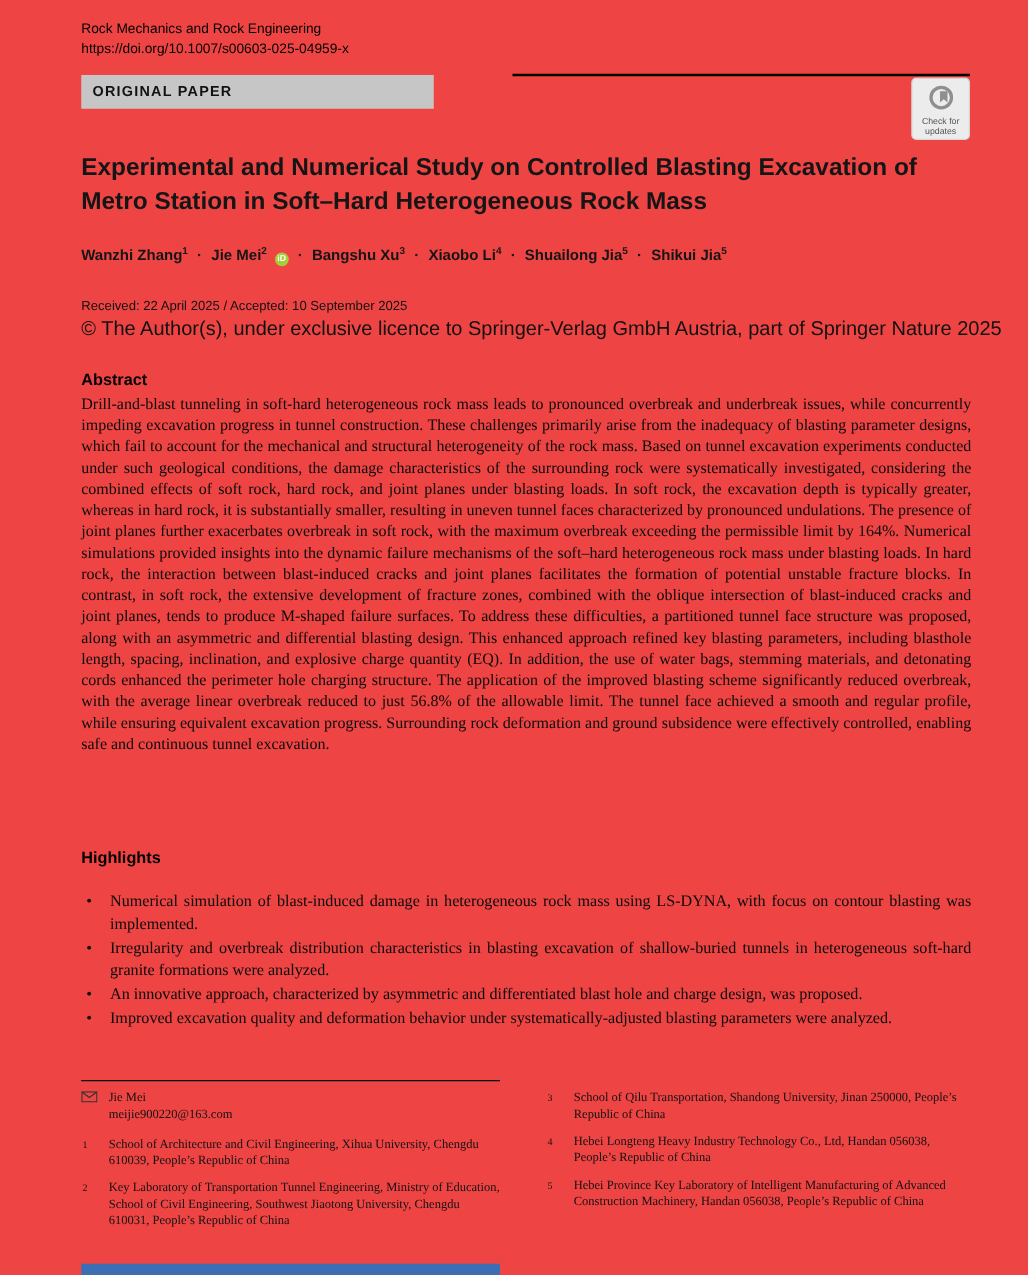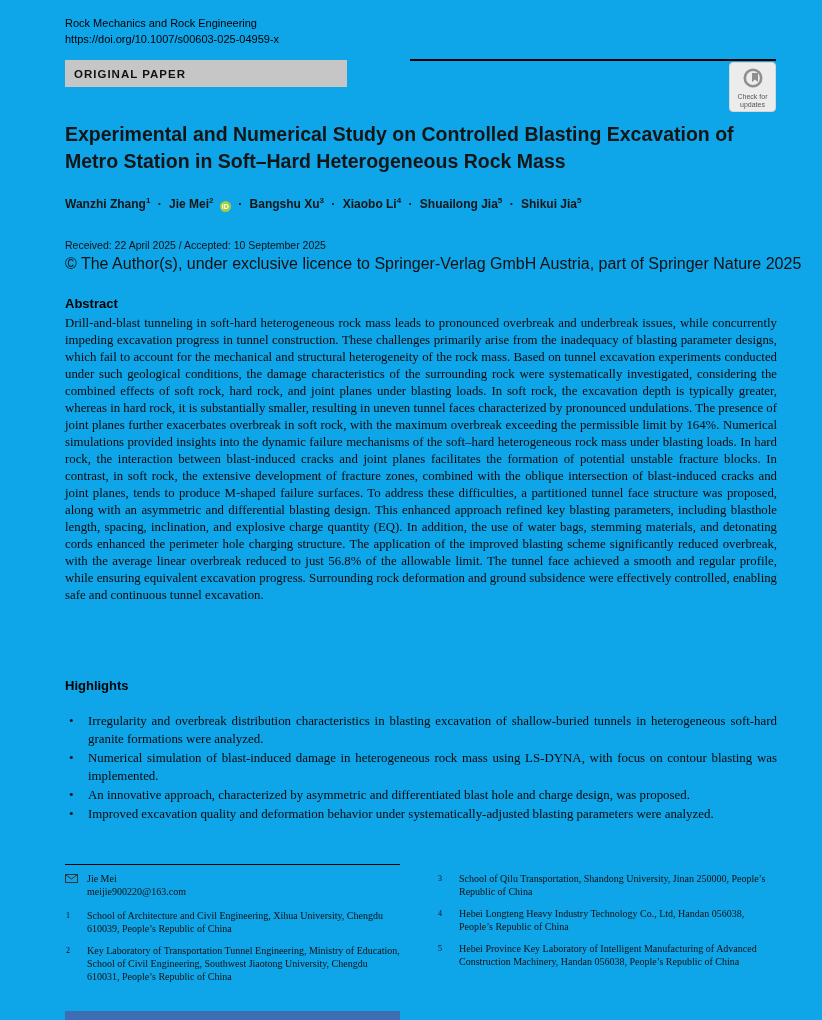--- a/index.html
+++ b/index.html
@@ -1,19 +1,19 @@
 <!DOCTYPE html>
 <html><head>
 <meta charset="utf-8">
 <style>
   * { margin: 0; padding: 0; box-sizing: border-box; }
   html, body { background: #ffffff; }
   body { width: 822px; height: 1020px; position: relative; overflow: hidden;
          font-family: "Liberation Sans", sans-serif; color: #000; }
-  .page { position: absolute; inset: 0; width: 822px; height: 1020px; background: #0ea5e9; }
+  .page { position: absolute; inset: 0; width: 822px; height: 1020px; background: #ef4444; }
 
   
   .journal-name { position: absolute; left: 65px; top: 17px; font-size: 11px; color: #000; }
   .doi-line     { position: absolute; left: 65px; top: 33px; font-size: 11px; color: #000; }
   .type-box { position: absolute; left: 65px; top: 60px; width: 282px; height: 27px;
               background: #c6c6c6; display: flex; align-items: center; padding-left: 9px; }
   .type-box span { font-size: 11.5px; font-weight: bold; letter-spacing: 1px; color: #111; }
   .header-rule { position: absolute; left: 410px; top: 59px; width: 366px; height: 2px; background: #000; }
 
   
@@ -108,22 +108,22 @@
   </div>
 
   <div class="meta-received">Received: 22 April 2025 / Accepted: 10 September 2025</div>
   <div class="meta-copyright">© The Author(s), under exclusive licence to Springer-Verlag GmbH Austria, part of Springer Nature 2025</div>
 
   <div class="abstract-heading">Abstract</div>
   <div class="abstract-text">Drill-and-blast tunneling in soft-hard heterogeneous rock mass leads to pronounced overbreak and underbreak issues, while concurrently impeding excavation progress in tunnel construction. These challenges primarily arise from the inadequacy of blasting parameter designs, which fail to account for the mechanical and structural heterogeneity of the rock mass. Based on tunnel excavation experiments conducted under such geological conditions, the damage characteristics of the surrounding rock were systematically investigated, considering the combined effects of soft rock, hard rock, and joint planes under blasting loads. In soft rock, the excavation depth is typically greater, whereas in hard rock, it is substantially smaller, resulting in uneven tunnel faces characterized by pronounced undulations. The presence of joint planes further exacerbates overbreak in soft rock, with the maximum overbreak exceeding the permissible limit by 164%. Numerical simulations provided insights into the dynamic failure mechanisms of the soft–hard heterogeneous rock mass under blasting loads. In hard rock, the interaction between blast-induced cracks and joint planes facilitates the formation of potential unstable fracture blocks. In contrast, in soft rock, the extensive development of fracture zones, combined with the oblique intersection of blast-induced cracks and joint planes, tends to produce M-shaped failure surfaces. To address these difficulties, a partitioned tunnel face structure was proposed, along with an asymmetric and differential blasting design. This enhanced approach refined key blasting parameters, including blasthole length, spacing, inclination, and explosive charge quantity (EQ). In addition, the use of water bags, stemming materials, and detonating cords enhanced the perimeter hole charging structure. The application of the improved blasting scheme significantly reduced overbreak, with the average linear overbreak reduced to just 56.8% of the allowable limit. The tunnel face achieved a smooth and regular profile, while ensuring equivalent excavation progress. Surrounding rock deformation and ground subsidence were effectively controlled, enabling safe and continuous tunnel excavation.</div>
 
   <div class="highlights-heading">Highlights</div>
   <div class="highlights-list">
+    <div class="hl-item">Numerical simulation of blast-induced damage in heterogeneous rock mass using LS-DYNA, with focus on  contour blasting was implemented.</div>
     <div class="hl-item">Irregularity and overbreak distribution characteristics in blasting excavation of shallow-buried tunnels in  heterogeneous soft-hard granite formations were analyzed.</div>
-    <div class="hl-item">Numerical simulation of blast-induced damage in heterogeneous rock mass using LS-DYNA, with focus on  contour blasting was implemented.</div>
     <div class="hl-item">An innovative approach, characterized by asymmetric and differentiated blast hole and charge design, was  proposed.</div>
     <div class="hl-item">Improved excavation quality and deformation behavior under systematically-adjusted blasting parameters were analyzed.</div>
   </div>
 
   <div class="foot-rule"></div>
 
   <div class="foot-left">
     <div class="corr">
       <span class="env">
         <svg width="13" height="9" viewBox="0 0 13 9">

